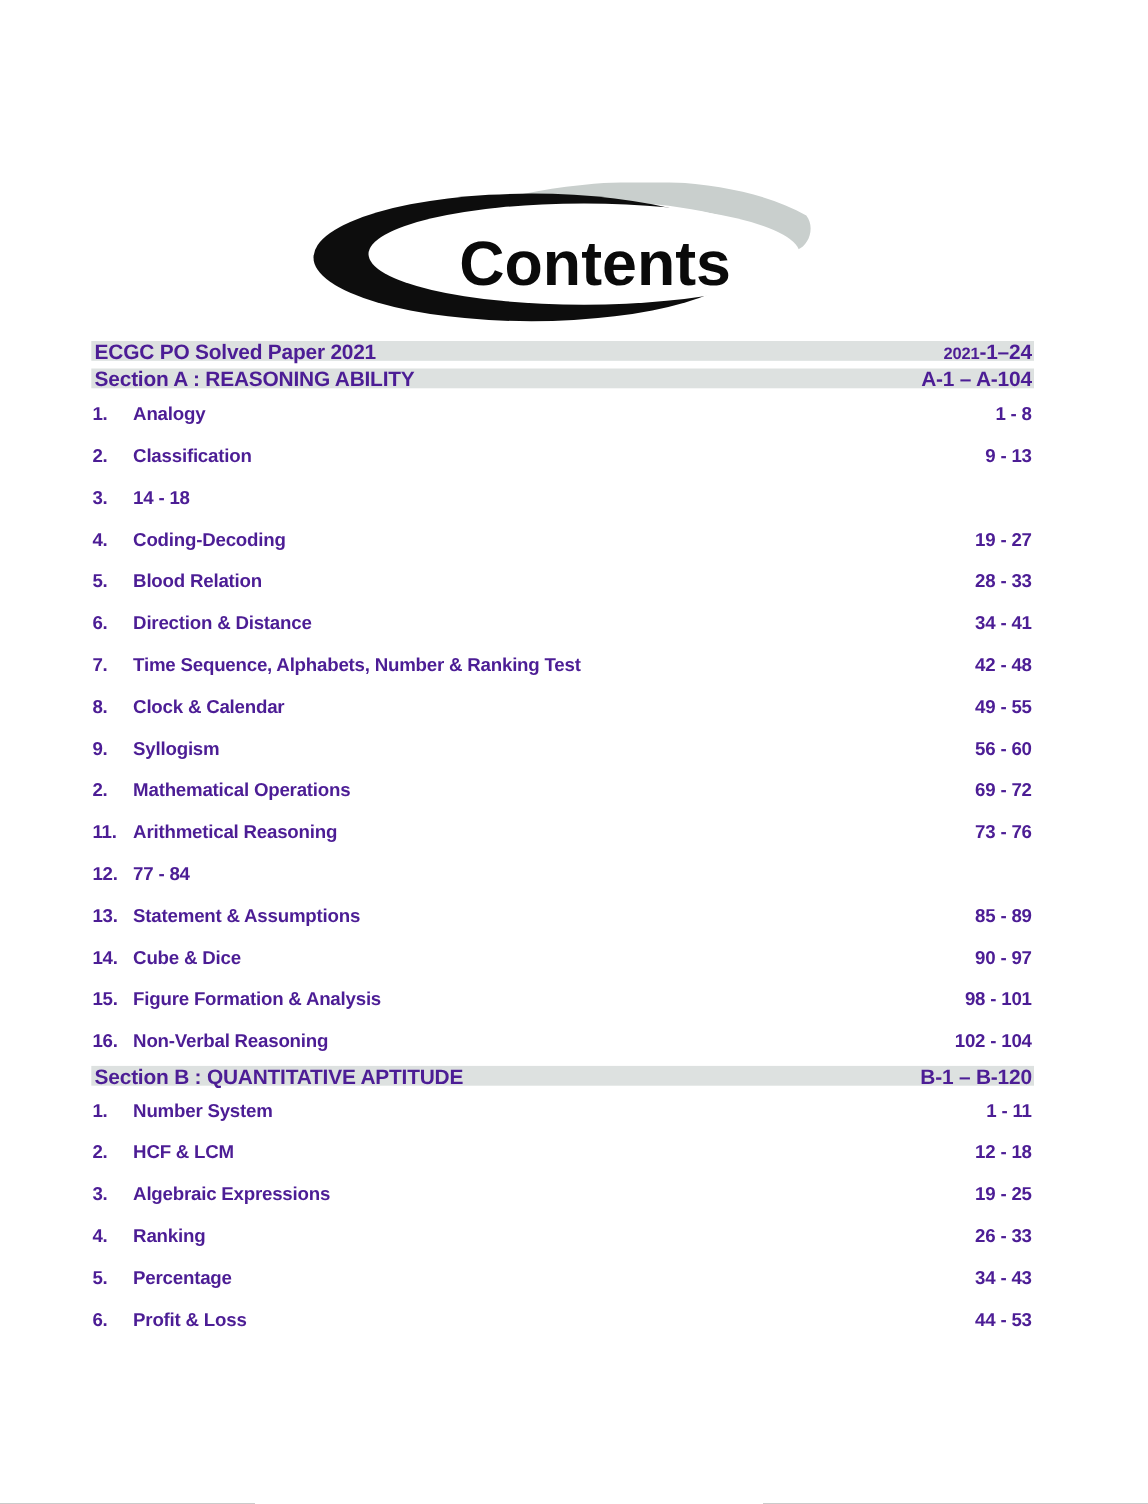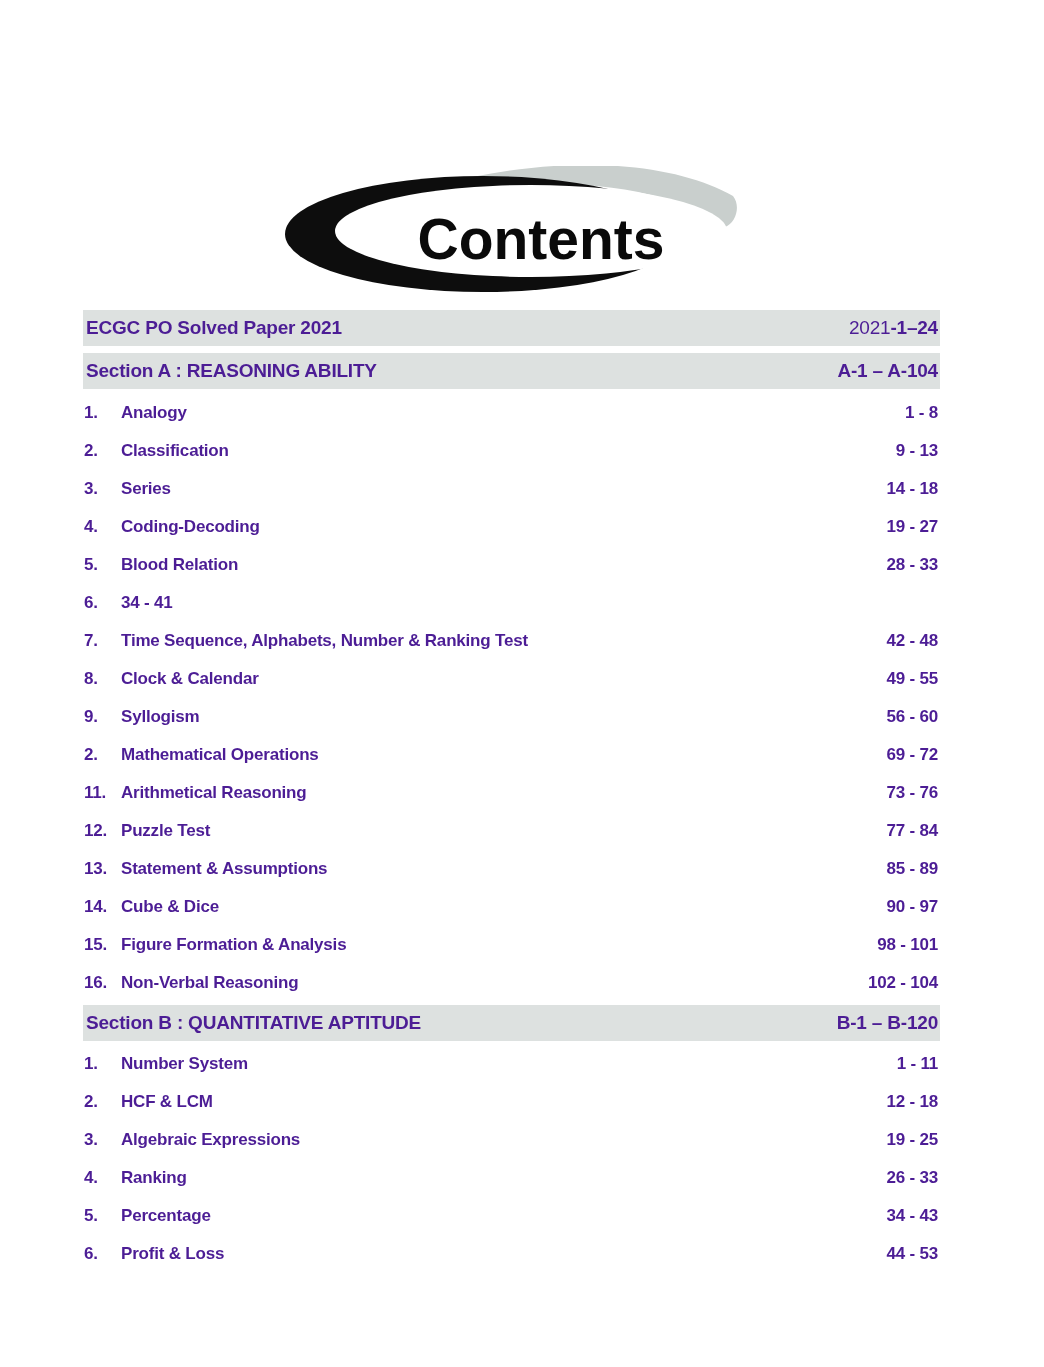--- a/index.html
+++ b/index.html
@@ -32,28 +32,28 @@
   .br-gray-3 {right:0;top:1317;width:276;height:40;border-radius:20px 0 0 20px;}
   .br-black-3{right:0;top:1312;width:262;height:37;border-radius:18px 0 0 18px;}
   .br-gray-4 {right:0;top:1360;width:196;height:7;border-radius:4px 0 0 4px;}
   .br-black-4{right:0;top:1352;width:229;height:15;border-radius:8px 0 0 0;}
   
   .swoosh{position:absolute;left:283px;top:166px;}
   
   .toc{position:absolute;left:83px;top:310px;width:857px;}
   .bar{
     background:#dde1e0;
-    height:36px;
-    display:flex;align-items:center;justify-content:space-between;
+    height:18px;
+    display:flex;justify-content:space-between;
     padding:0 2px 0 3px;box-sizing:border-box;
     font-size:19px;font-weight:700;letter-spacing:-0.2px;
   }
   .bar.first{margin-bottom:7px;}
   .bar.sec-b{margin-top:3px;}
-  .bar .pages-small{font-size:19px;font-weight:400;}
+  .bar .pages-small{font-size:15px;font-weight:700;}
   .items{margin-top:5px;}
   .items.sec-b{margin-top:4px;}
   .item{
     height:38px;display:flex;align-items:center;
     font-size:17px;font-weight:700;letter-spacing:-0.2px;
   }
   .item .num{width:38px;flex:0 0 38px;padding-left:1px;box-sizing:border-box;}
   .item .title{flex:1 1 auto;}
   .item .pages{flex:0 0 auto;text-align:left;padding-right:2px;}
 </style>
@@ -106,35 +106,35 @@
           <span class="title">Analogy</span>
           <span class="pages">1 - 8</span>
         </div>
       <div class="item">
           <span class="num">2.</span>
           <span class="title">Classification</span>
           <span class="pages">9 - 13</span>
         </div>
       <div class="item">
           <span class="num">3.</span>
-          <span class="title">Series</span>
           <span class="pages">14 - 18</span>
         </div>
       <div class="item">
           <span class="num">4.</span>
           <span class="title">Coding-Decoding</span>
           <span class="pages">19 - 27</span>
         </div>
       <div class="item">
           <span class="num">5.</span>
           <span class="title">Blood Relation</span>
           <span class="pages">28 - 33</span>
         </div>
       <div class="item">
           <span class="num">6.</span>
+          <span class="title">Direction &amp; Distance</span>
           <span class="pages">34 - 41</span>
         </div>
       <div class="item">
           <span class="num">7.</span>
           <span class="title">Time Sequence, Alphabets, Number &amp; Ranking Test</span>
           <span class="pages">42 - 48</span>
         </div>
       <div class="item">
           <span class="num">8.</span>
           <span class="title">Clock &amp; Calendar</span>
@@ -150,21 +150,20 @@
           <span class="title">Mathematical Operations</span>
           <span class="pages">69 - 72</span>
         </div>
       <div class="item">
           <span class="num">11.</span>
           <span class="title">Arithmetical Reasoning</span>
           <span class="pages">73 - 76</span>
         </div>
       <div class="item">
           <span class="num">12.</span>
-          <span class="title">Puzzle Test</span>
           <span class="pages">77 - 84</span>
         </div>
       <div class="item">
           <span class="num">13.</span>
           <span class="title">Statement &amp; Assumptions</span>
           <span class="pages">85 - 89</span>
         </div>
       <div class="item">
           <span class="num">14.</span>
           <span class="title">Cube &amp; Dice</span>

